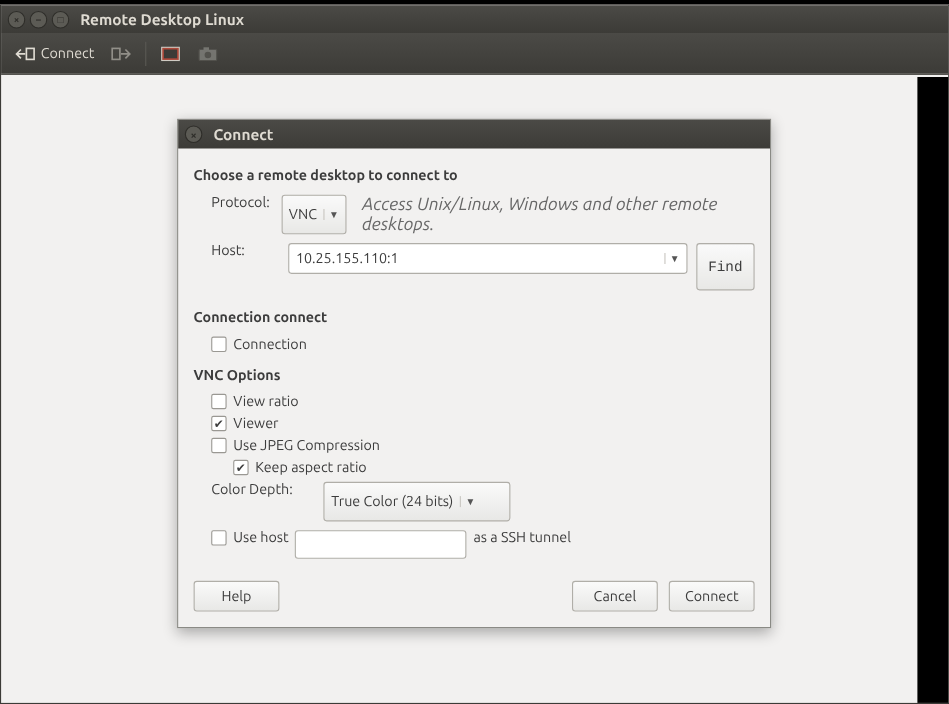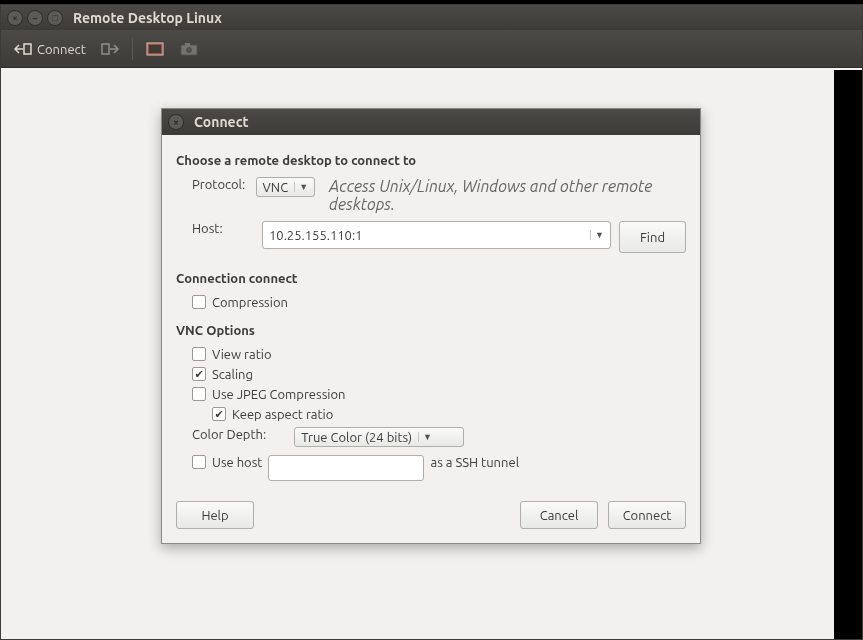--- a/index.html
+++ b/index.html
@@ -87,21 +87,21 @@
     color: #2e2d29; font-size: 10px; margin-right: 10px;
   }
   .dialog-body { padding: 14px 14px 14px 14px; color: #3c3c3c; }
   .section-head { font-weight: bold; margin-bottom: 10px; margin-top: 4px; }
   .row { display: flex; align-items: flex-start; margin-bottom: 6px; }
   .indent1 { padding-left: 16px; }
   .indent2 { padding-left: 36px; }
   .label-col { width: 70px; }
   .combo {
     display: inline-flex; align-items: center;
-    height: 20px;
+    height: 36px;
     background: linear-gradient(#fafafa,#e8e8e6);
     border: 1px solid #b0aea8;
     border-radius: 3px;
     padding: 0 6px;
   }
   .combo-arrow {
     width: 14px; text-align: center; border-left: 1px solid #c8c6c0;
     margin-left: 6px; padding-left: 4px; font-size: 9px; color: #555;
   }
   .hint { color: #666; font-style: italic; margin-left: 14px; font-size: 16px; }
@@ -115,21 +115,21 @@
   .host-combo .text { flex: 1; }
   .btn {
     height: 28px;
     background: linear-gradient(#fafafa,#e8e8e6);
     border: 1px solid #b0aea8;
     border-radius: 3px;
     padding: 0 12px;
     display: inline-flex; align-items: center; justify-content: center;
     color: #3c3c3c;
   }
-  .btn.small { height: 32px; padding: 0 20px; }
+  .btn.small { height: 43px; padding: 0 10px; font-family: Liberation Mono, monospace; }
   .checkbox {
     width: 14px; height: 14px; border: 1px solid #9a9893;
     background: #fff; border-radius: 2px; margin-right: 6px;
     display: inline-flex; align-items: center; justify-content: center;
     font-size: 11px; color: #3c3c3c;
   }
   .checkbox.checked::after { content: "✔"; }
   .sshinput {
     width: 156px; height: 26px; background: #fff; border: 1px solid #b0aea8;
     border-radius: 3px; margin: 0 6px;
@@ -220,31 +220,31 @@
           <span class="combo-arrow">▼</span>
         </div>
         <div class="btn small">
           <span>Find</span>
         </div>
       </div>
 
       <div class="section-head" style="margin-top:18px">Connection connect</div>
       <div class="row indent1">
         <span class="checkbox"></span>
-        <span>Compression</span>
+        <span>Connection</span>
       </div>
 
       <div class="section-head" style="margin-top:14px">VNC Options</div>
       <div class="row indent1">
         <span class="checkbox"></span>
         <span>View ratio</span>
       </div>
       <div class="row indent1">
         <span class="checkbox checked"></span>
-        <span>Scaling</span>
+        <span>Viewer</span>
       </div>
       <div class="row indent1">
         <span class="checkbox"></span>
         <span>Use JPEG Compression</span>
       </div>
       <div class="row indent2">
         <span class="checkbox checked"></span>
         <span>Keep aspect ratio</span>
       </div>
       <div class="row indent1" style="margin-top:4px;gap:20px;">

